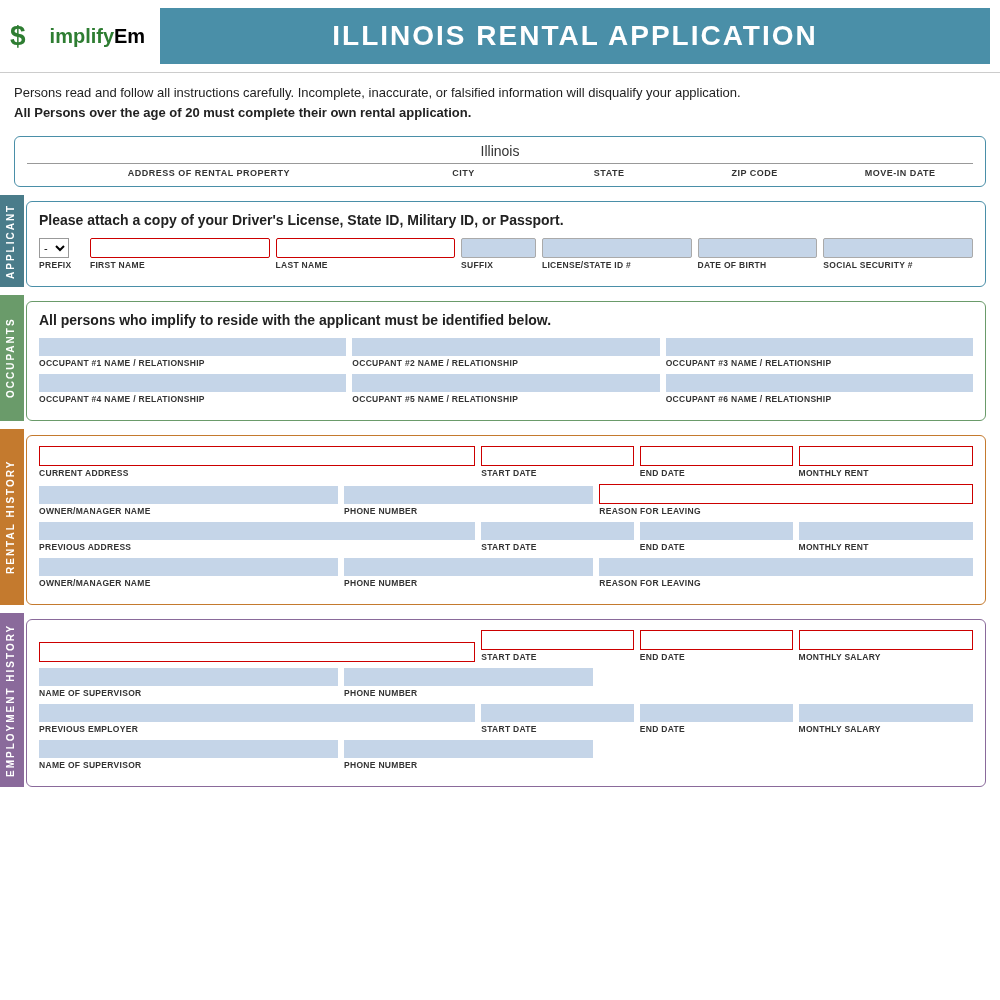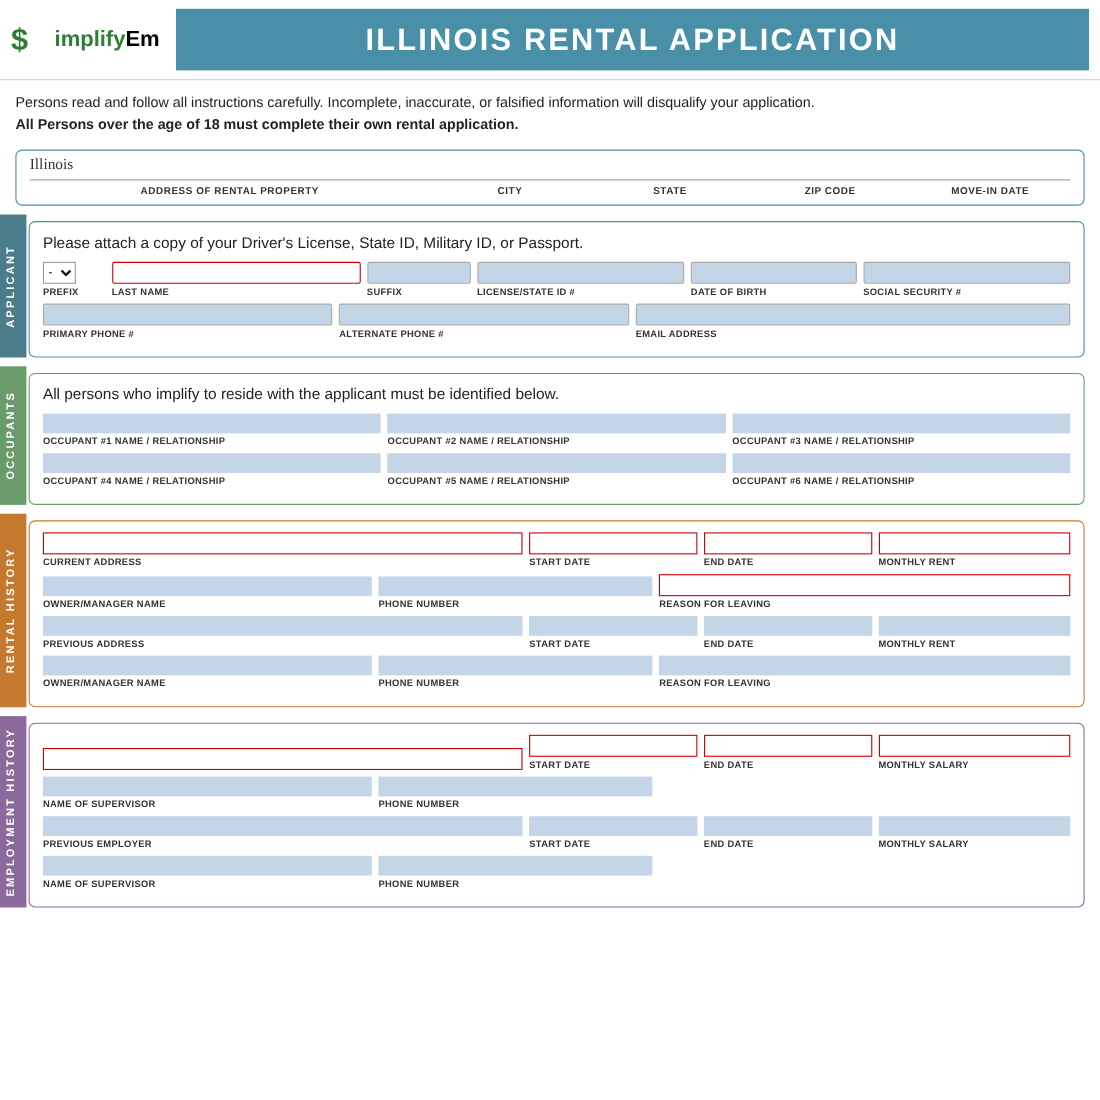--- a/index.html
+++ b/index.html
@@ -65,25 +65,24 @@
     }
 
     
     .property-section {
       margin: 8px 14px;
       border: 1.5px solid #4a8fa8;
       border-radius: 6px;
       padding: 6px 12px 8px 12px;
     }
     .property-state {
-      text-align: left;
+      text-align: center;
       font-size: 14px;
       color: #333;
       margin-bottom: 4px;
-      font-family: Liberation Serif, serif;
     }
     .property-fields {
       display: flex;
       gap: 0;
       border-top: 1px solid #999;
       padding-top: 4px;
       text-align: center;
     }
     .property-field {
       flex: 1;
@@ -125,21 +124,21 @@
       border-radius: 6px;
       margin: 6px 14px 0 2px;
       padding: 10px 12px;
     }
     .section-content.occupants-border { border-color: #6a9b6a; }
     .section-content.rental-border { border-color: #c47a2e; }
     .section-content.employment-border { border-color: #8a6a9b; }
 
     .section-title {
       font-size: 14px;
-      font-weight: normal;
+      font-weight: bold;
       color: #222;
       margin-bottom: 10px;
     }
 
     
     .form-row {
       display: flex;
       align-items: flex-end;
       gap: 6px;
       margin-bottom: 6px;
@@ -209,21 +208,21 @@
     <span class="logo-dollar">$</span>
     <span class="logo-text">implify<span class="logo-em">Em</span></span>
   </div>
   <div class="title-bar">
     <h1>ILLINOIS RENTAL APPLICATION</h1>
   </div>
 </div>
 
 <div class="instructions">
   <span>Persons read and follow all instructions carefully. Incomplete, inaccurate, or falsified information will disqualify your application.</span><br>
-  <strong>All Persons over the age of 18 must complete their own rental application.</strong>
+  <strong>All Persons over the age of 20 must complete their own rental application.</strong>
 </div>
 
 <div class="property-section">
   <div class="property-state">Illinois</div>
   <div class="property-fields">
     <div class="property-field" style="flex:2.5">ADDRESS OF RENTAL PROPERTY</div>
     <div class="property-field">CITY</div>
     <div class="property-field">STATE</div>
     <div class="property-field">ZIP CODE</div>
     <div class="property-field">MOVE-IN DATE</div>
@@ -235,54 +234,44 @@
   <div class="section-content">
     <div class="section-title">Please attach a copy of your Driver's License, State ID, Military ID, or Passport.</div>
 
     <div class="form-row">
       <div class="field-group" style="flex:0.3">
         <select class="prefix-select"><option>-</option></select>
         <div class="field-label">PREFIX</div>
       </div>
       <div class="field-group" style="flex:1.2">
         <input class="field-input" type="text" style="">
+        <div class="field-label">FIRST NAME</div>
+      </div>
+      <div class="field-group" style="flex:1.2">
+        <input class="field-input" type="text" style="">
         <div class="field-label">LAST NAME</div>
       </div>
       <div class="field-group" style="flex:0.5">
         <input class="field-input blue-bg" type="text" style="">
         <div class="field-label">SUFFIX</div>
       </div>
       <div class="field-group" style="flex:1">
         <input class="field-input blue-bg" type="text" style="">
         <div class="field-label">LICENSE/STATE ID #</div>
       </div>
       <div class="field-group" style="flex:0.8">
         <input class="field-input blue-bg" type="text" style="">
         <div class="field-label">DATE OF BIRTH</div>
       </div>
       <div class="field-group" style="flex:1">
         <input class="field-input blue-bg" type="text" style="">
         <div class="field-label">SOCIAL SECURITY #</div>
       </div>
     </div>
 
-    <div class="form-row">
-      <div class="field-group" style="flex:1">
-        <input class="field-input blue-bg" type="text" style="">
-        <div class="field-label">PRIMARY PHONE #</div>
-      </div>
-      <div class="field-group" style="flex:1">
-        <input class="field-input blue-bg" type="text" style="">
-        <div class="field-label">ALTERNATE PHONE #</div>
-      </div>
-      <div class="field-group" style="flex:1.5">
-        <input class="field-input blue-bg" type="text" style="">
-        <div class="field-label">EMAIL ADDRESS</div>
-      </div>
-    </div>
   </div>
 </div>
 
 <div class="section-wrapper">
   <div class="side-label occupants">OCCUPANTS</div>
   <div class="section-content occupants-border">
     <div class="section-title">All persons who implify to reside with the applicant must be identified below.</div>
 
     <div class="form-row">
       <div class="field-group">

